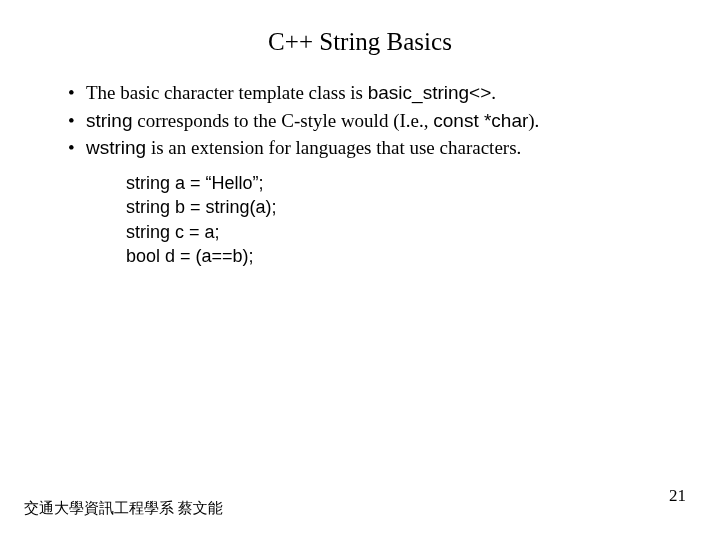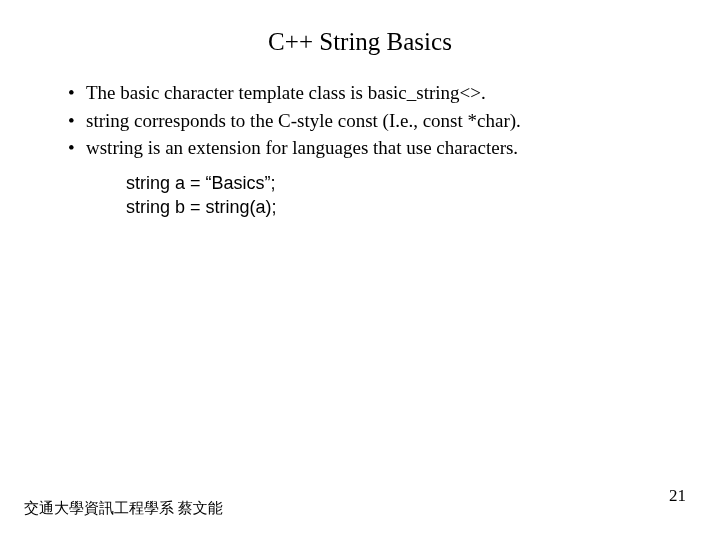--- a/index.html
+++ b/index.html
@@ -30,21 +30,21 @@
     position: relative;
     padding-left: 18px;
   }
   ul.bullets > li::before {
     content: "•";
     position: absolute;
     left: 0;
     top: 0;
   }
   .sans {
-    font-family: Liberation Serif, serif;
+    font-family: Liberation Sans, sans-serif;
   }
   .code-block {
     margin-top: 10px;
     margin-left: 86px;
     font-family: Arial, Helvetica, sans-serif;
     font-size: 18px;
     line-height: 1.35;
   }
   .footer-left {
     position: absolute;
@@ -63,26 +63,28 @@
 </head>
 <body>
 
 <h1 class="title">C++ String Basics</h1>
 
 <ul class="bullets">
   <li>
     <span>The basic character template class is </span><span class="sans">basic_string&lt;&gt;</span><span>.</span>
   </li>
   <li>
-    <span class="sans">string</span><span> corresponds to the C-style const (I.e., </span><span class="sans">const *char</span><span>).</span>
+    <span class="sans">string</span><span> corresponds to the C-style would (I.e., </span><span class="sans">const *char</span><span>).</span>
   </li>
   <li>
     <span class="sans">wstring</span><span> is an extension for languages that use characters.</span>
   </li>
 </ul>
 
 <div class="code-block">
-  <div>string a = “Basics”;</div>
+  <div>string a = “Hello”;</div>
   <div>string b = string(a);</div>
+  <div>string c = a;</div>
+  <div>bool d =  (a==b);</div>
 </div>
 
 <div class="footer-left">交通大學資訊工程學系 蔡文能</div>
 <div class="footer-right">21</div>
 
 </body></html>

